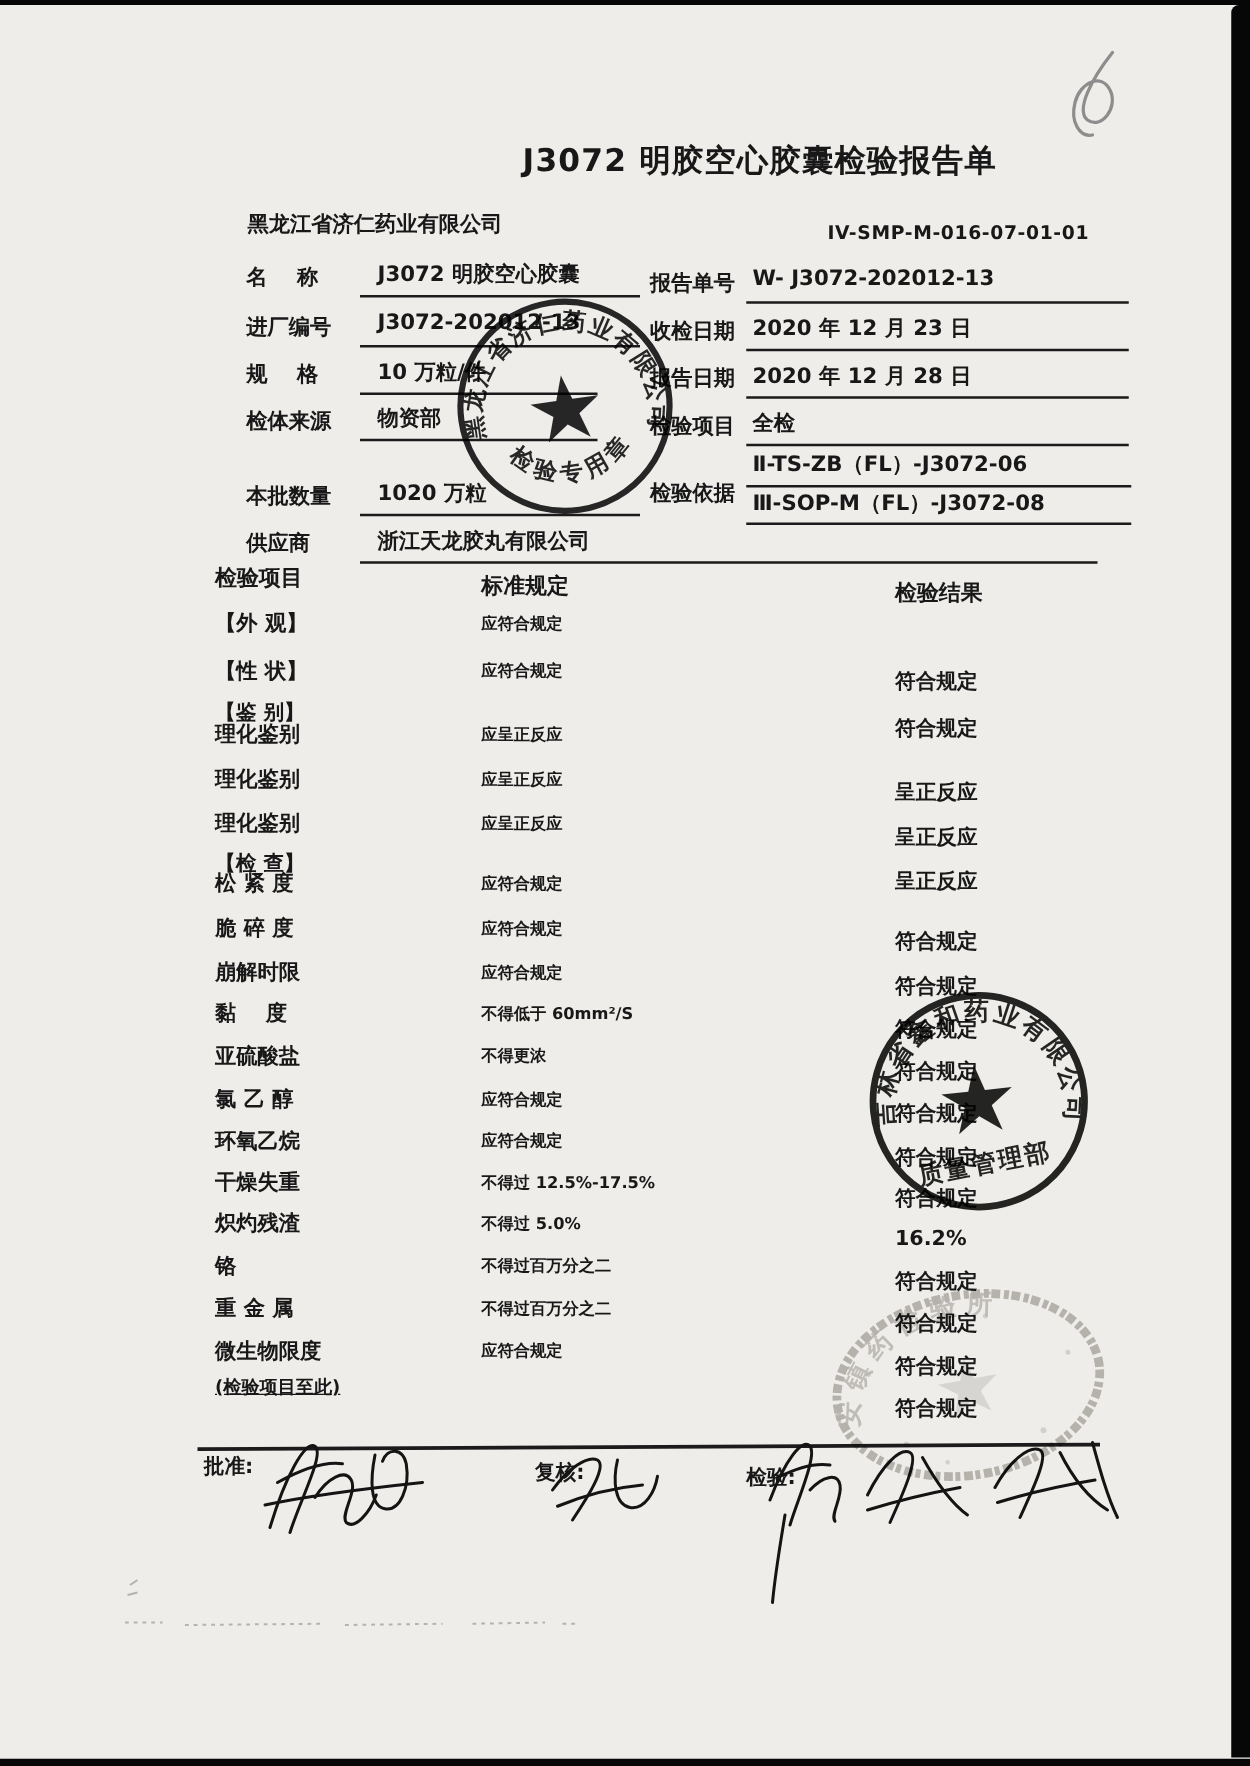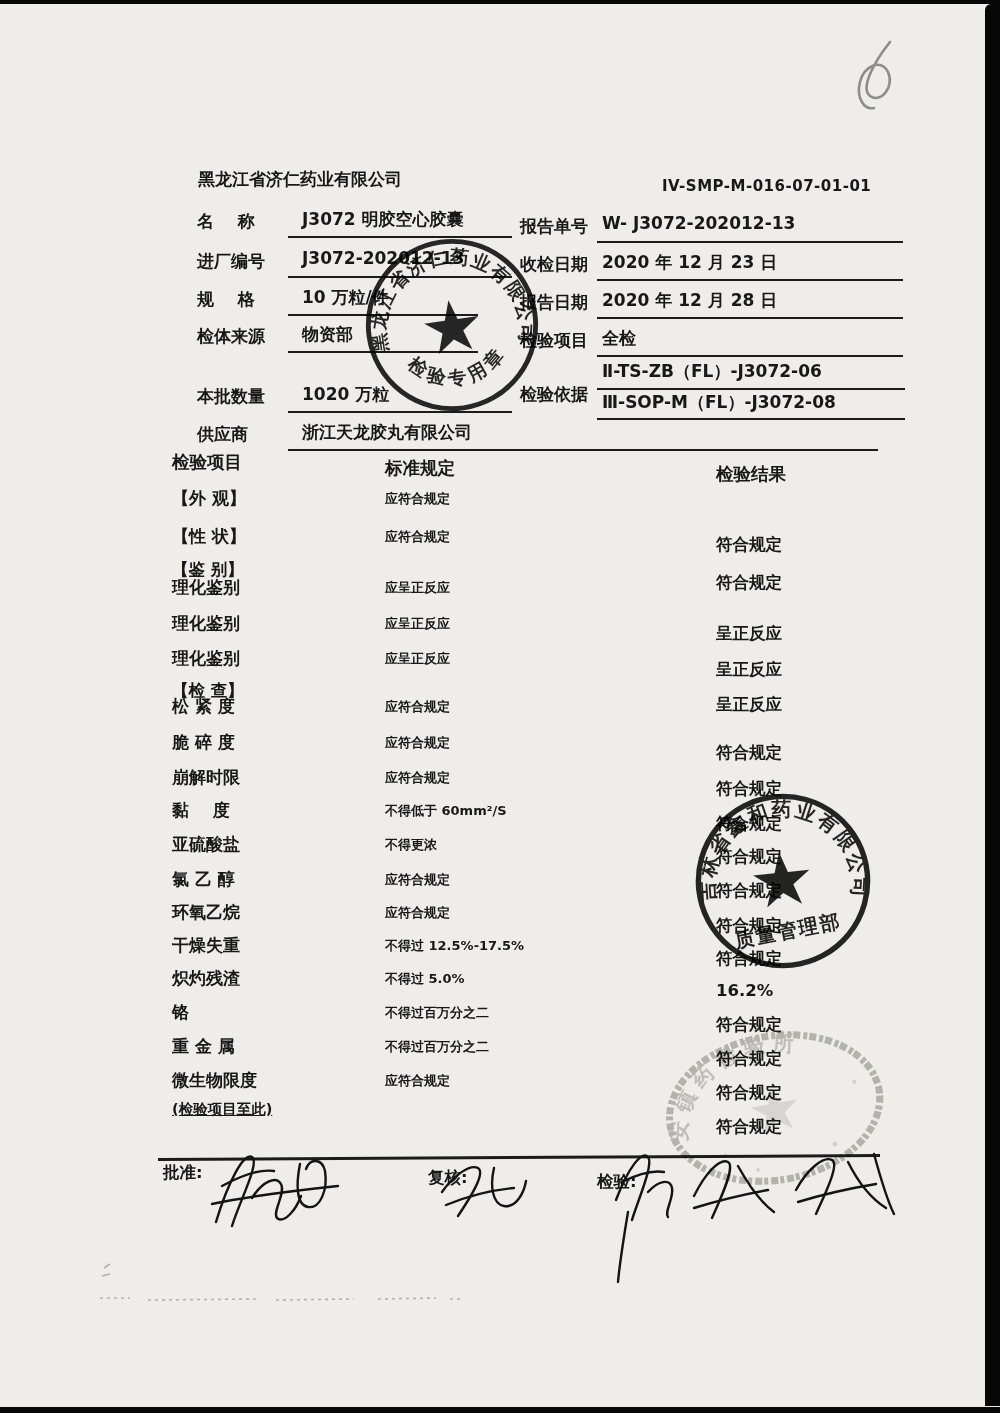--- a/index.html
+++ b/index.html
@@ -29,20 +29,21 @@
 </style>
 </head>
 <body>
 
 <div class="page">
 
   <div class="edge" style="left:0;top:0;width:1000px;height:4px"></div>
   <div class="edge" style="left:985px;top:4px;width:15px;height:1402px;border-radius:6px 0 0 0"></div>
   <div class="edge" style="left:0;top:1407px;width:1000px;height:6px"></div>
 
+  <div class="txt title" style="left:418px;top:112px;">J3072 明胶空心胶囊检验报告单</div>
   <div class="txt company" style="left:198px;top:168px;">黑龙江省济仁药业有限公司</div>
   <div class="txt doccode" style="left:662px;top:177px;">IV-SMP-M-016-07-01-01</div>
 
   <div id="fields">
       <div class="txt flab" style="left:197px;top:210px;">名    称</div>
       <div class="txt fval" style="left:302px;top:208px;">J3072 明胶空心胶囊</div>
       <div class="fline" style="left:288px;top:236px;width:224px;"></div>
       <div class="txt flab" style="left:197px;top:250px;">进厂编号</div>
       <div class="txt fval" style="left:302px;top:248px;">J3072-202012-13</div>
       <div class="fline" style="left:288px;top:276px;width:224px;"></div>

